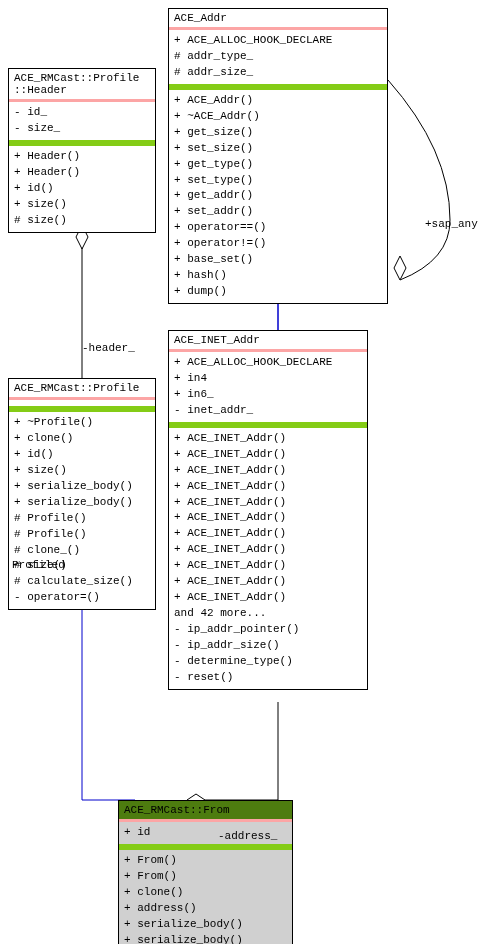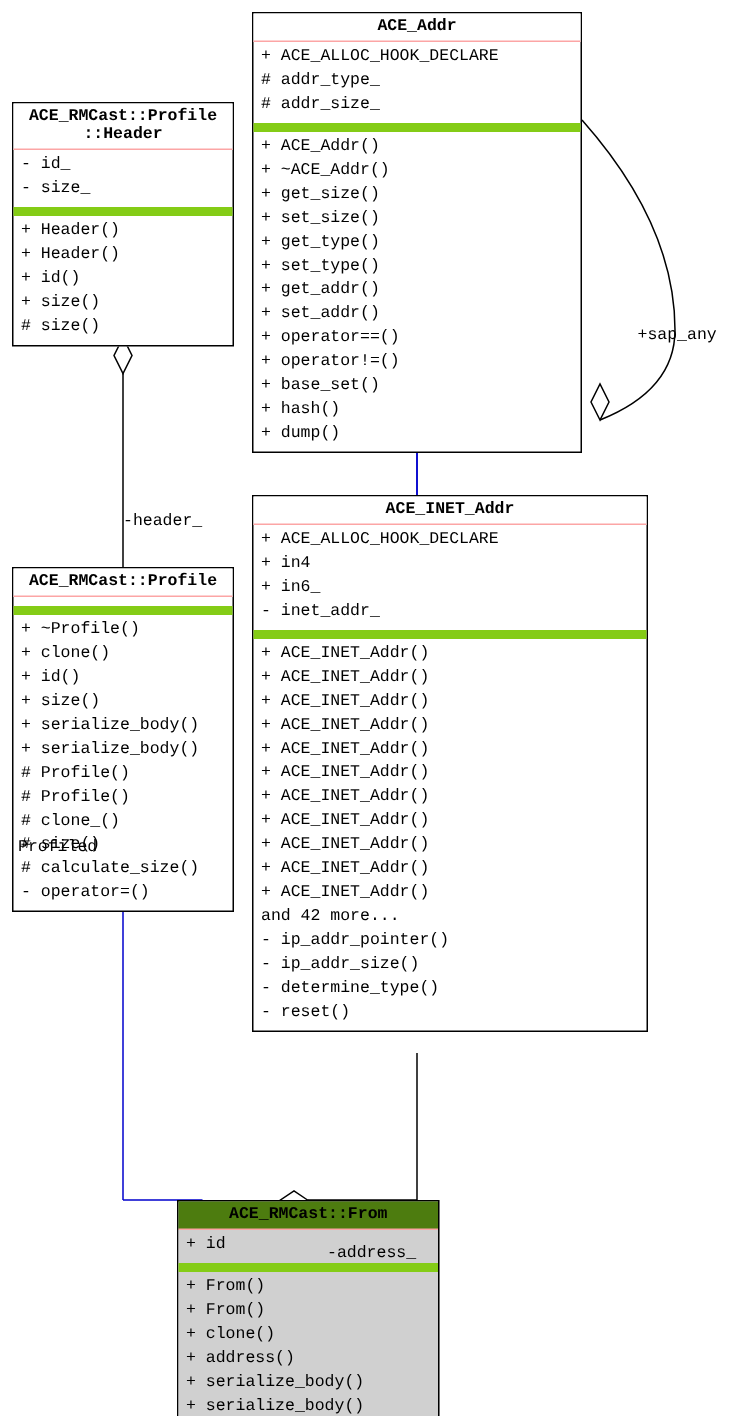--- a/index.html
+++ b/index.html
@@ -22,24 +22,23 @@
     }
 
     .uml-box {
       position: absolute;
       border: 1px solid #000;
       background: #ffffff;
     }
 
     .uml-box .title-section {
       background: #ffffff;
-      border-bottom: 1px solid #fca5a5;
+      border-bottom: 3px solid #fca5a5;
       padding: 3px 5px;
-      text-align: center;
-      font-weight: bold;
+      font-weight: normal;
     }
 
     .uml-box .attr-section {
       border-bottom: 6px solid #84cc16;
       padding: 3px 5px;
     }
 
     .uml-box .method-section {
       padding: 3px 5px;
     }
@@ -131,21 +130,21 @@
     </div>
     <div class="method-section">
       <p>+ Header()</p>
       <p>+ Header()</p>
       <p>+ id()</p>
       <p>+ size()</p>
       <p># size()</p>
     </div>
   </div>
 
-  <div class="uml-box" style="left:168px; top:330px; width:264px;">
+  <div class="uml-box" style="left:168px; top:330px; width:200px;">
     <div class="title-section">ACE_INET_Addr</div>
     <div class="attr-section">
       <p>+ ACE_ALLOC_HOOK_DECLARE</p>
       <p>+ in4</p>
       <p>+ in6_</p>
       <p>- inet_addr_</p>
     </div>
     <div class="method-section">
       <p>+ ACE_INET_Addr()</p>
       <p>+ ACE_INET_Addr()</p>

